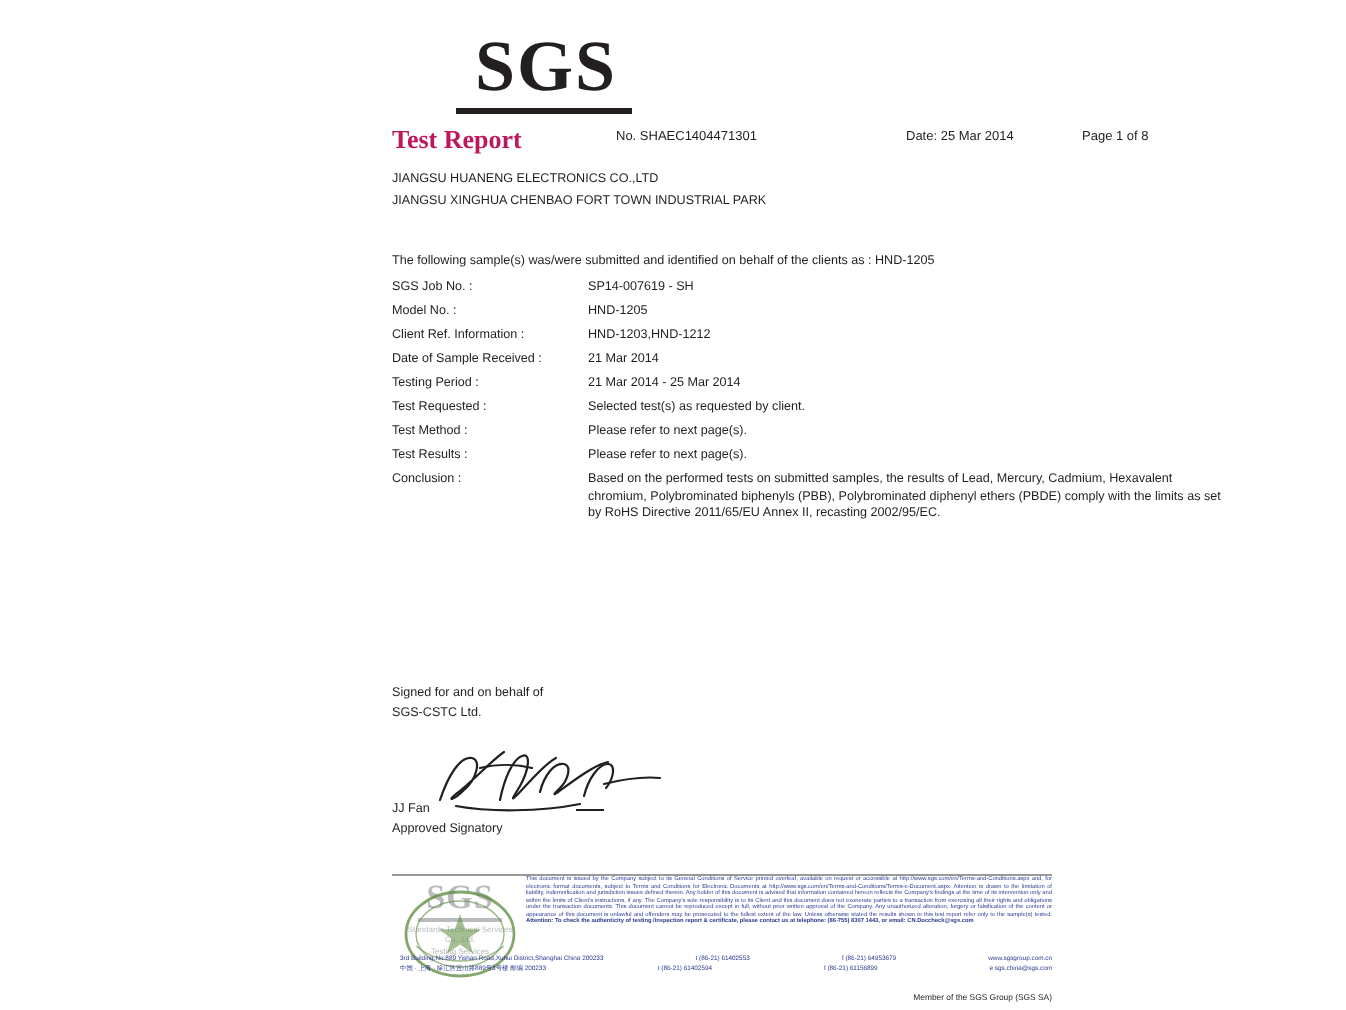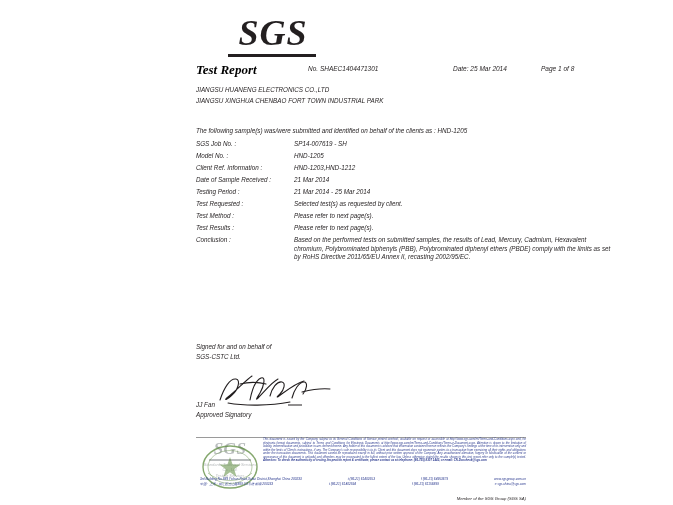--- a/index.html
+++ b/index.html
@@ -13,21 +13,20 @@
     font-family: "Liberation Sans", sans-serif;
     color: #231f20;
     position: relative;
     overflow: hidden;
   }
   .page {
     position: absolute;
     left: 0; top: 0;
     width: 544px;
     height: 505px;
-    font-style: italic;
   }
 
   
   .logo-wrap {
     position: absolute;
     left: 228px;
     top: 14px;
     width: 90px;
     text-align: center;
   }
@@ -53,21 +52,21 @@
     top: 62px;
     width: 420px;
     height: 16px;
   }
   .doc-title {
     position: absolute;
     left: 0; top: 0;
     font-family: "Liberation Serif", serif;
     font-weight: bold;
     font-size: 13px;
-    color: #000000;
+    color: #be185d;
   }
   .doc-no {
     position: absolute;
     left: 112px;
     top: 3px;
     font-size: 6.5px;
     color: #231f20;
   }
   .doc-date {
     position: absolute;

